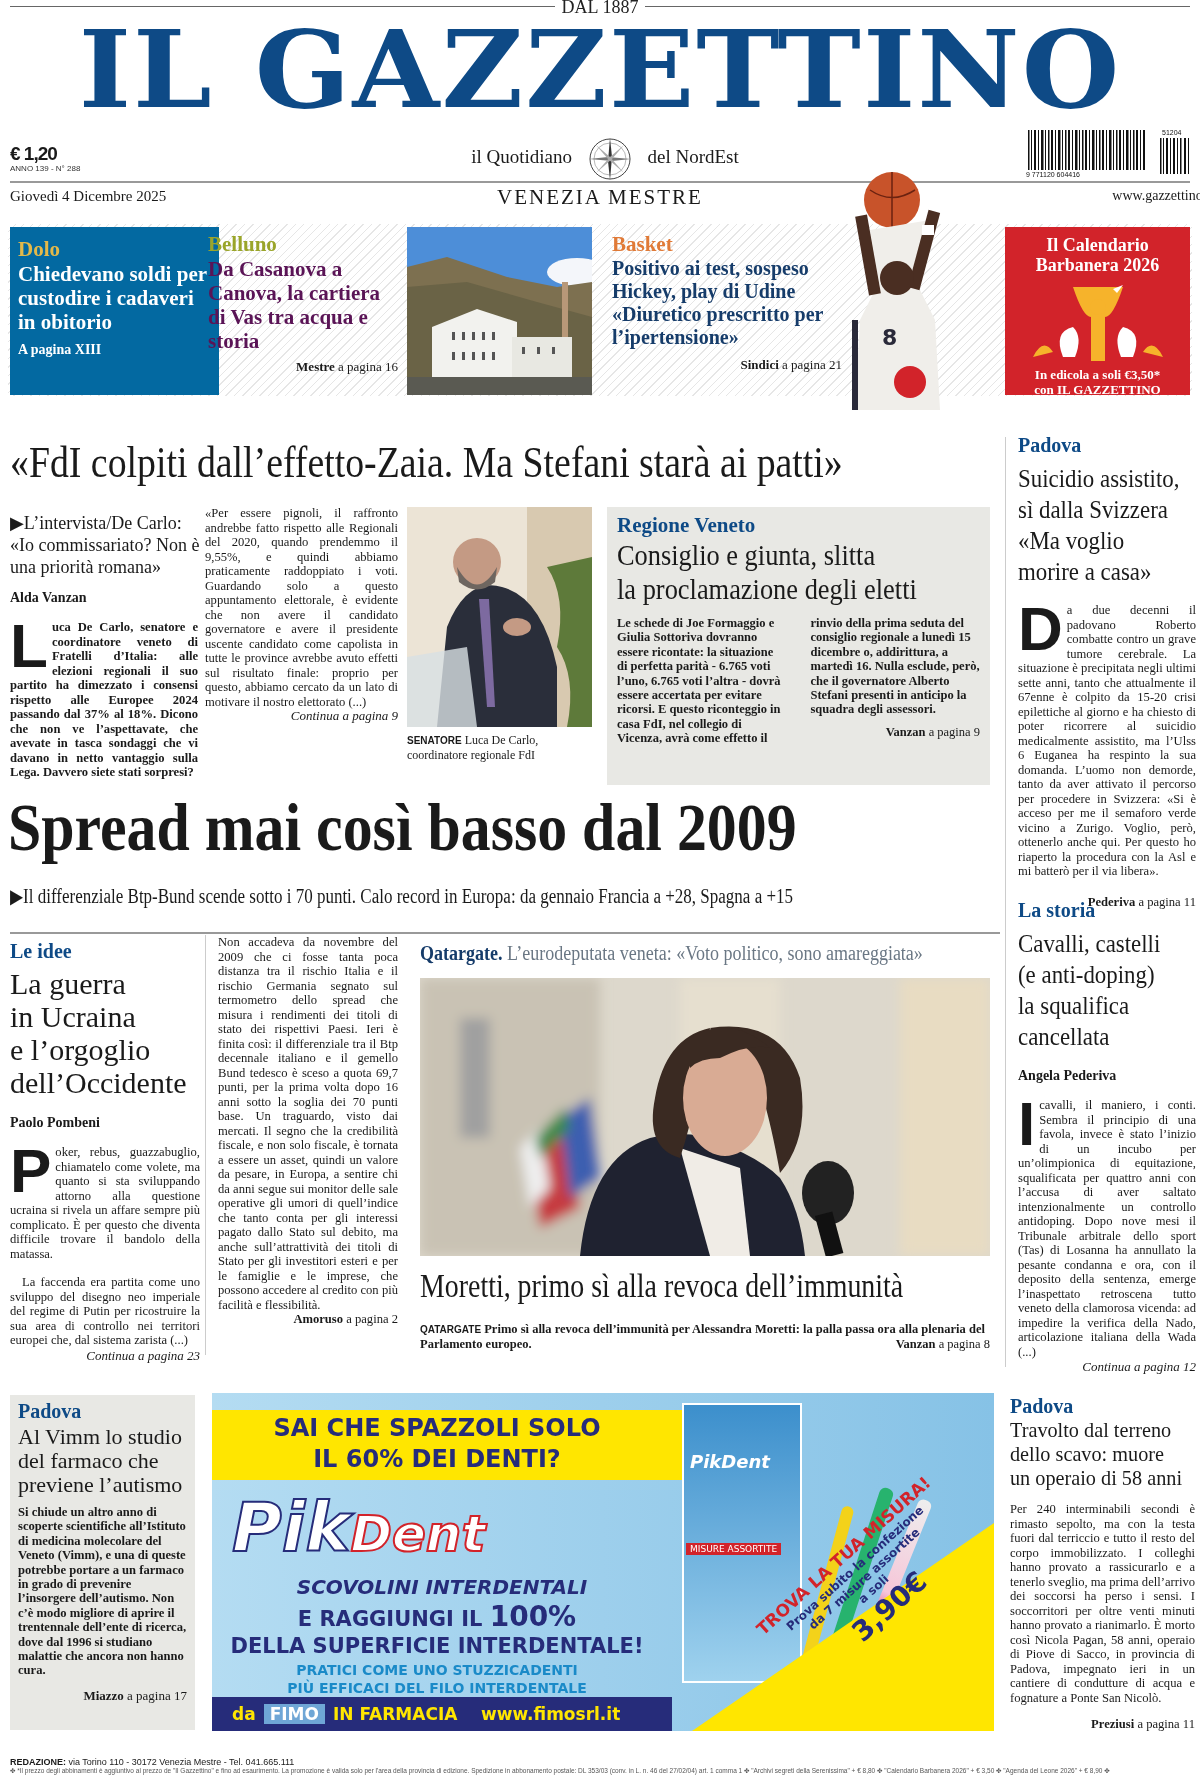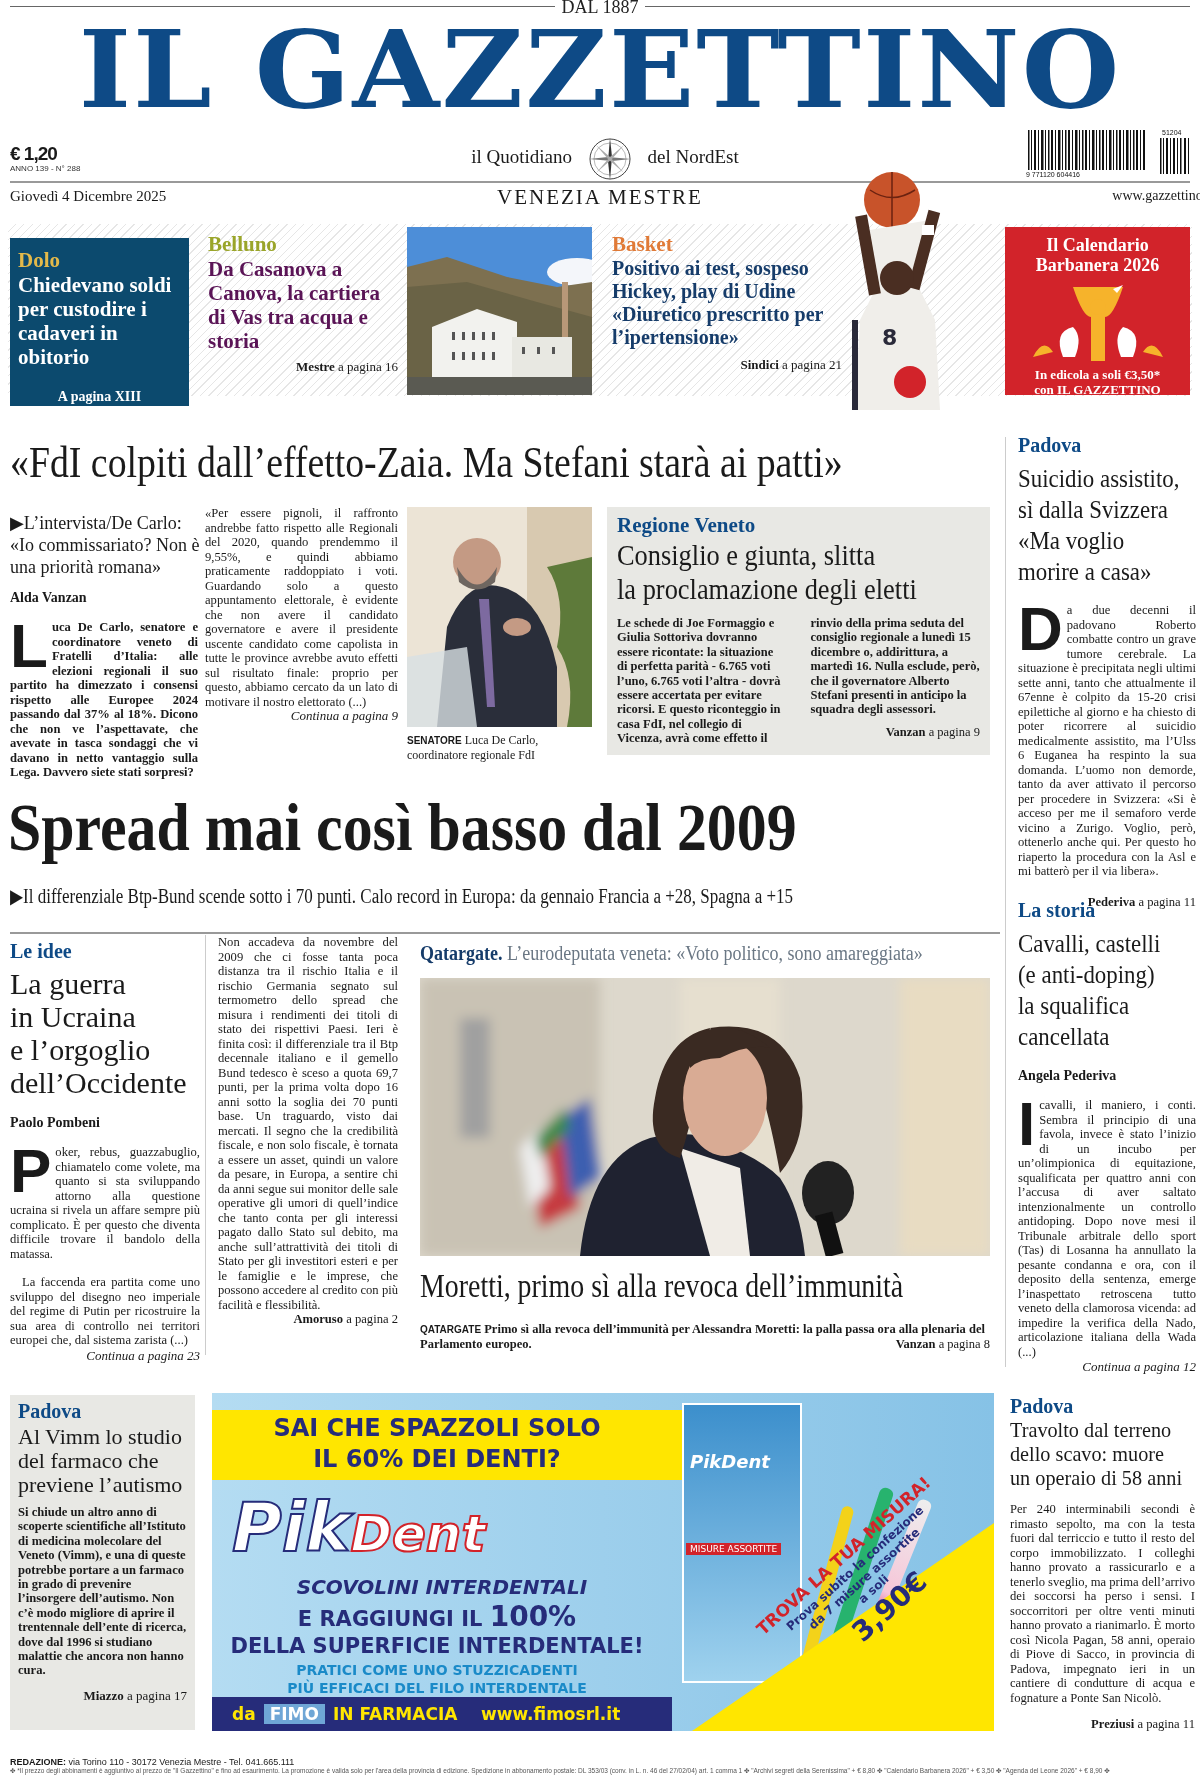--- a/index.html
+++ b/index.html
@@ -20,24 +20,24 @@
   #subtitle .compass { display: inline-block; width: 46px; height: 46px; vertical-align: middle; margin: 0 10px; }
   #barcode { left: 1020px; top: 128px; width: 175px; height: 50px; }
   #rule1 { left: 10px; top: 181px; width: 1180px; height: 2px; background: #999; }
   #date { left: 10px; top: 188px; font-size: 15px; }
   #edition { left: 450px; top: 185px; width: 300px; text-align: center; font-size: 21px; letter-spacing: 2px; }
   #site { left: 1024px; top: 188px; width: 190px; text-align: right; font-size: 14px; }
 
   
   #teaser-strip { left: 8px; top: 224px; width: 1184px; height: 172px;
      background: repeating-linear-gradient(135deg, #fff 0 5px, #e6e6e6 5px 6px); }
-  #dolo { left: 10px; top: 238px; width: 179px; height: 168px; background: #0c4a6e; padding: 10px 8px; }
+  #dolo { left: 10px; top: 227px; width: 209px; height: 168px; background: #0369a1; padding: 10px 8px; }
   #dolo .kicker { color: #e3b94a; font-size: 21px; font-weight: bold; }
   #dolo .head { color: #fff; font-size: 21px; font-weight: bold; line-height: 24px; }
-  #dolo .ref { color: #fff; font-size: 14px; font-weight: bold; text-align: center; margin-top: 20px; }
+  #dolo .ref { color: #fff; font-size: 14px; font-weight: bold; text-align: left; margin-top: 8px; }
   #belluno { left: 208px; top: 232px; width: 190px; }
   #belluno .kicker { color: #9aa52a; font-size: 21px; font-weight: bold; }
   #belluno .head { color: #5a1456; font-size: 21px; font-weight: bold; line-height: 24px; }
   #belluno .ref { font-size: 13px; text-align: right; margin-top: 6px; }
   #cartiera-photo { left: 407px; top: 227px; width: 185px; height: 168px; overflow: hidden; }
   #basket { left: 612px; top: 232px; width: 230px; }
   #basket .kicker { color: #e07a37; font-size: 21px; font-weight: bold; }
   #basket .head { color: #163c6a; font-size: 20px; font-weight: bold; line-height: 23px; }
   #basket .ref { font-size: 13px; text-align: right; margin-top: 8px; }
   #player-photo { left: 830px; top: 170px; width: 130px; height: 240px; }
@@ -50,21 +50,21 @@
   #main-head { left: 10px; top: 437px; width: 985px; font-size: 45px; line-height: 50px; transform: scaleX(0.84); transform-origin: left; white-space: nowrap; font-family: "Liberation Serif", serif; }
   #intervista { left: 10px; top: 512px; width: 190px; font-size: 18px; line-height: 22px; }
   #author1 { left: 10px; top: 590px; font-size: 14px; font-weight: bold; }
   .body-text { font-size: 12.6px; line-height: 14.5px; }
   #col1 { left: 10px; top: 620px; width: 188px; font-weight: bold; }
   #col2 { left: 205px; top: 506px; width: 193px; }
   .dropcap { float: left; font-size: 62px; line-height: 50px; margin-right: 4px; margin-top: 1px; font-weight: bold; font-family: "Liberation Sans", sans-serif; }
   .cont { font-style: italic; text-align: right; font-size: 13px; }
   #decarlo-photo { left: 407px; top: 507px; width: 185px; height: 220px; overflow: hidden; }
   #decarlo-caption { left: 407px; top: 733px; width: 190px; font-size: 12px; line-height: 14px; font-weight: bold; }
-  #veneto-box { left: 607px; top: 507px; width: 383px; height: 248px; background: #e8e8e4; padding: 6px 10px; }
+  #veneto-box { left: 607px; top: 507px; width: 383px; height: 278px; background: #e8e8e4; padding: 6px 10px; }
   #veneto-box .kicker { font-size: 21px; font-weight: bold; }
   #veneto-box .head { font-size: 30px; line-height: 34px; transform: scaleX(0.88); transform-origin: left; white-space: nowrap; }
   #veneto-box .cols { display: flex; gap: 24px; margin-top: 10px; font-size: 12.5px; line-height: 14.4px; font-weight: bold; }
   #veneto-box .cols > div { flex: 1; }
 
   
   #rightcol-border { left: 1005px; top: 437px; width: 1px; height: 930px; background: #ccc; }
   #padova1 { left: 1018px; top: 434px; width: 178px; }
   #padova1 .kicker { font-size: 20px; font-weight: bold; }
   #padova1 .head { font-size: 26px; line-height: 31px; transform: scaleX(0.88); transform-origin: left; white-space: nowrap; margin-top: 6px; }

